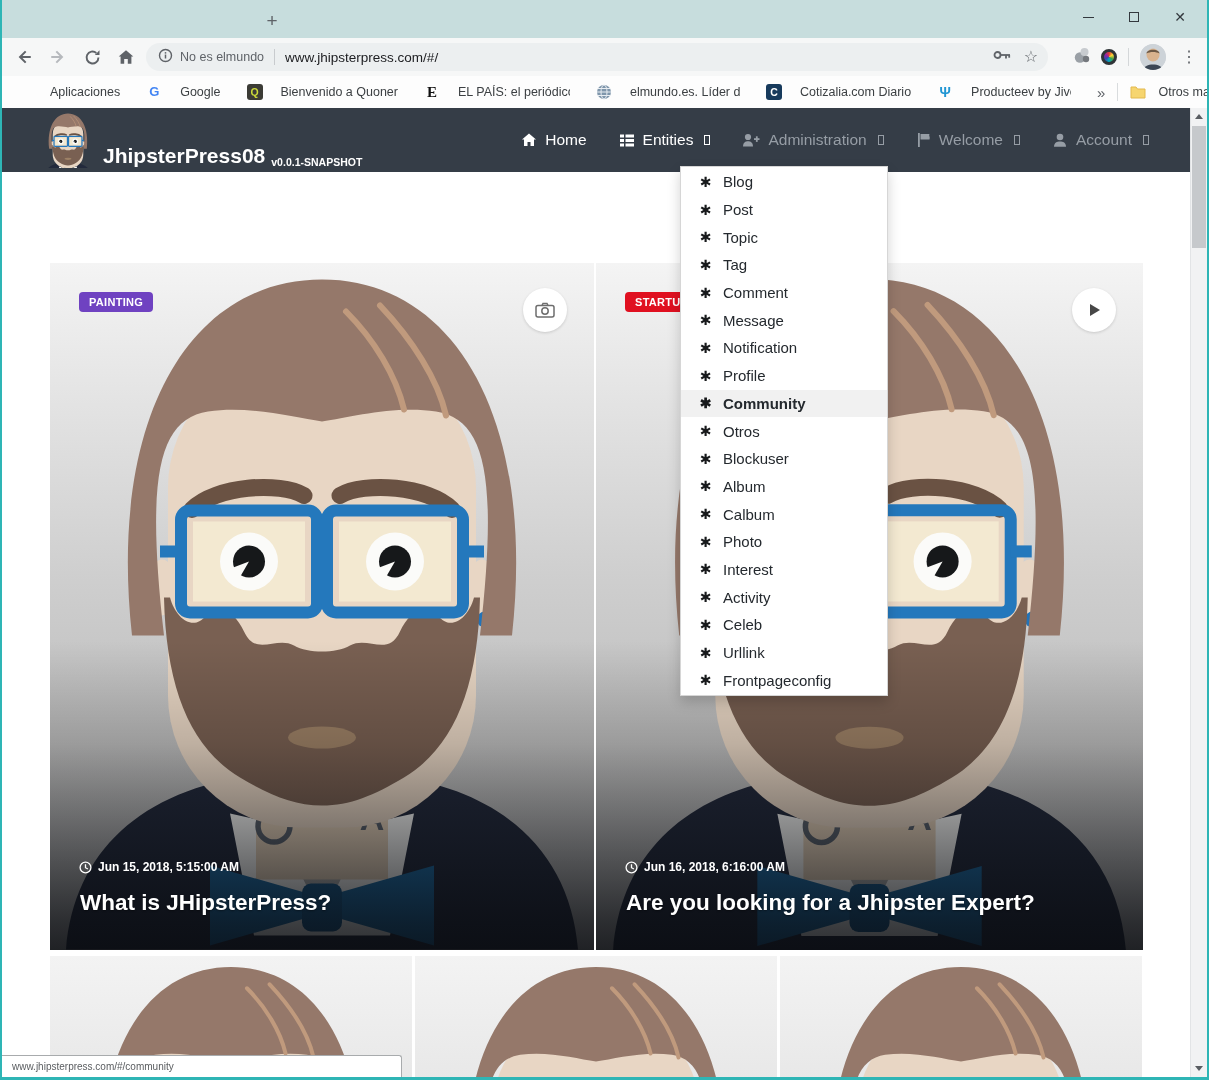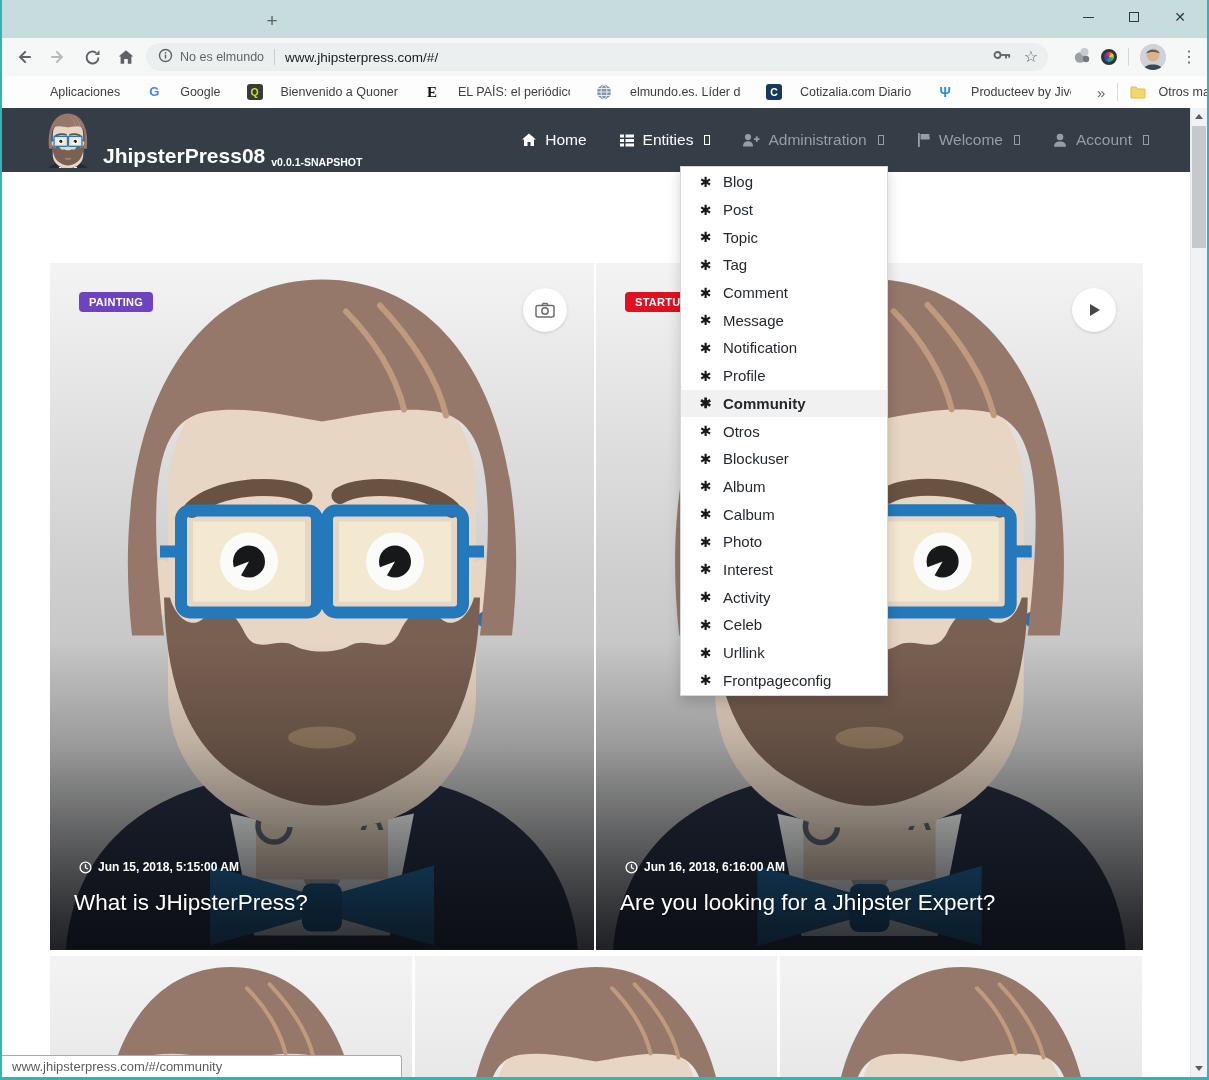--- a/index.html
+++ b/index.html
@@ -77,33 +77,33 @@
   .card-sm-2 { left:415px; top:784px; width:362px; height:300px; background:linear-gradient(180deg,#f3f3f3,#d8d8d8); }
   .card-sm-3 { left:780px; top:784px; width:362px; height:300px; background:linear-gradient(180deg,#f3f3f3,#d8d8d8); }
   .avatar-lg { position:absolute; left:0; top:4px; width:100%; height:calc(100% - 4px); }
   .avatar-sm { position:absolute; left:0; top:3px; width:100%; }
   .card-overlay { position:absolute; inset:0; background:linear-gradient(180deg, rgba(0,0,0,0) 55%, rgba(0,0,0,.18) 70%, rgba(8,10,14,.78) 96%, rgba(8,10,14,.85) 100%); }
   .badge { position:absolute; top:29px; left:29px; color:#fff; font-size:11px; font-weight:bold; letter-spacing:.3px; padding:4px 10px 4px; border-radius:4px; white-space:nowrap; }
   .badge-purple { background:#6f42c1; }
   .badge-red { background:#e01020; }
   .media-btn { position:absolute; top:25px; right:27px; width:44px; height:44px; border-radius:50%; background:#fff; display:flex; align-items:center; justify-content:center; cursor:pointer; box-shadow:0 1px 3px rgba(0,0,0,.15); }
   .card-date { position:absolute; left:29px; bottom:76px; color:#fff; font-size:12px; font-weight:bold; display:flex; align-items:center; gap:6px; }
-  .card-title { position:absolute; left:24px; bottom:34px; color:#fff; font-size:22.5px; font-weight:normal; text-shadow:0 1px 2px rgba(0,0,0,.4); cursor:pointer; }
+  .card-title { position:absolute; left:30px; bottom:34px; color:#fff; font-size:22.5px; font-weight:bold; text-shadow:0 1px 2px rgba(0,0,0,.4); cursor:pointer; }
 
   
   .scrollbar { position:absolute; right:2px; top:108px; width:17px; height:969px; background:#f1f2f3; border-left:1px solid #e2e4e6; z-index:50; }
   .sb-btn { position:absolute; left:0; width:16px; height:17px; display:flex; align-items:center; justify-content:center; }
   .sb-up { top:0; } .sb-down { bottom:0; }
   .tri-up { width:0; height:0; border-left:4px solid transparent; border-right:4px solid transparent; border-bottom:5px solid #595d62; }
   .tri-down { width:0; height:0; border-left:4px solid transparent; border-right:4px solid transparent; border-top:5px solid #595d62; }
   .sb-thumb { position:absolute; left:1px; top:18px; width:14px; height:122px; background:#c6c9cc; }
 
   
   .statusbar { position:absolute; left:2px; bottom:3px; width:400px; height:22px; background:#fff; border:1px solid #a8abad; border-left:none; border-bottom:none; border-radius:0 3px 0 0; display:flex; align-items:center; padding:0 10px; z-index:60; }
-  .status-url { font-size:13px; color:#5a5d60; white-space:nowrap; overflow:hidden; }
+  .status-url { font-size:10px; color:#5a5d60; white-space:nowrap; overflow:hidden; }
 </style>
 </head>
 <body>
 
 <svg width="0" height="0" style="position:absolute" aria-hidden="true">
   <defs>
     <g id="hipster">
       <path d="M16,682 C24,584 92,522 204,508 L204,544 C204,586 232,620 272,634 C312,620 340,586 340,544 L340,508 C452,522 520,584 528,682 Z" fill="#232a3c"></path>
       <polygon points="180,546 226,556 272,650 318,556 364,546 340,668 204,668" fill="#f9f9f7"></polygon>
       <rect x="206" y="440" width="132" height="172" fill="#e6d2ba"></rect>

